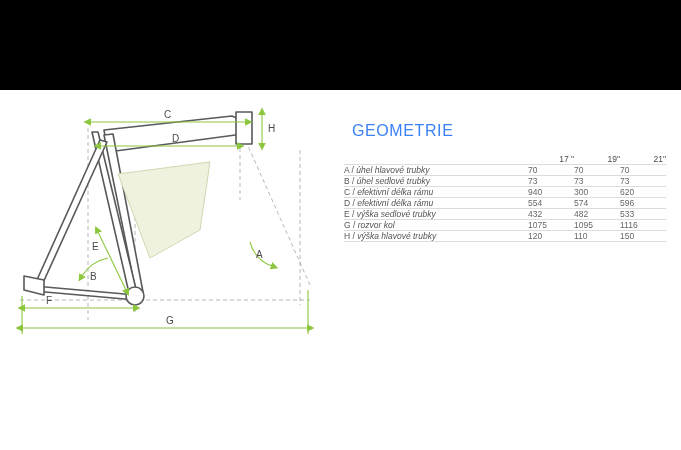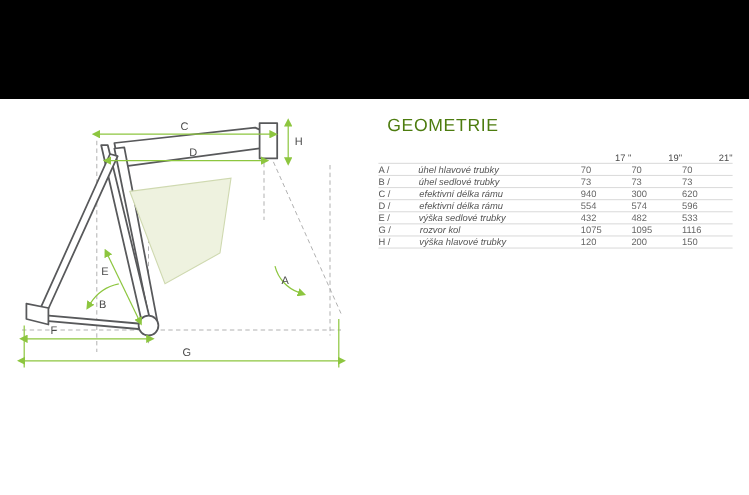--- a/index.html
+++ b/index.html
@@ -29,23 +29,24 @@
   .diagram svg{display:block;}
   
   .geo{
     position:absolute;
     left:340px;top:100px;
     width:330px;
   }
   .geo-title{
     font-size:16px;
     letter-spacing:.6px;
-    color:#4d7c0f;
+    color:#3b82f6;
     font-weight:400;
     padding:6px 0 14px 12px;
+    margin-top:16px;
   }
   table.geo-table{
     border-collapse:collapse;
     width:322px;
     margin-left:4px;
     font-size:8.5px;
     color:#5a5a5a;
   }
   table.geo-table th,
   table.geo-table td{
@@ -68,21 +69,21 @@
     border-bottom:1px solid #dcdcdc;
   }
   .lbl{
     text-align:left;
     padding:5px 0 5px 8px;
     font-size:8.5px;
     color:#555;
     white-space:nowrap;
   }
   .lbl .letter{font-style:normal;}
-  .lbl .desc{font-style:italic;margin-left:24px;}
+  .lbl .desc{font-style:italic;}
   .val{
     padding:5px 6px 5px 0;
     font-size:8.5px;
     color:#666;
     width:46px;
   }
   .col-17{width:46px;}
   .col-19{width:40px;}
   .col-21{width:40px;}
 </style>
@@ -216,20 +217,20 @@
         </tr>
         <tr>
           <td class="lbl"><span class="letter">G / </span><span class="desc">rozvor kol</span></td>
           <td class="val">1075</td>
           <td class="val">1095</td>
           <td class="val">1116</td>
         </tr>
         <tr>
           <td class="lbl"><span class="letter">H / </span><span class="desc">výška hlavové trubky</span></td>
           <td class="val">120</td>
-          <td class="val">200</td>
+          <td class="val">110</td>
           <td class="val">150</td>
         </tr>
       </tbody>
     </table>
   </div>
 
 </div>
 
 </body></html>

